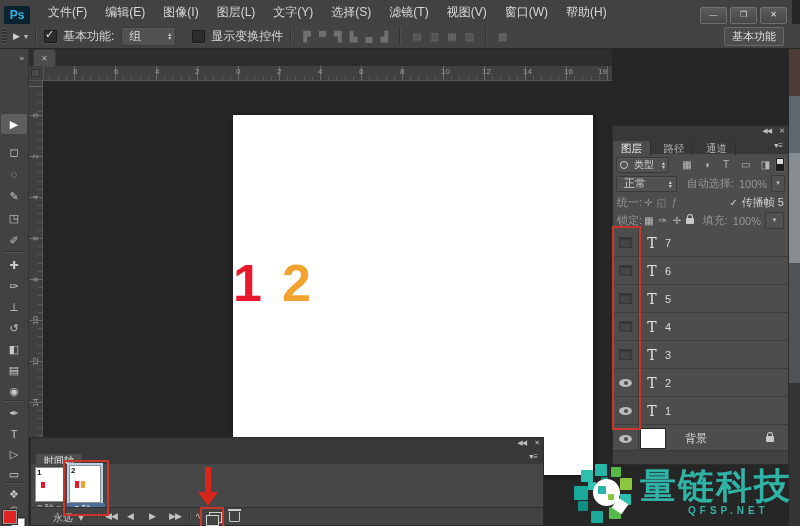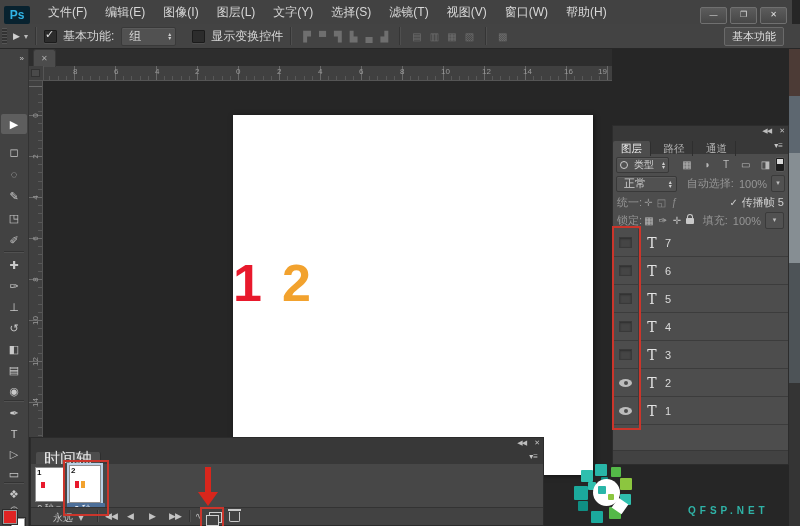--- a/index.html
+++ b/index.html
@@ -354,33 +354,41 @@
         <span class="tglyph">T</span>
         <span class="lname">2</span>
       </div>
       <div class="lrow">
         <span class="eyecell">
             <span class="eye"></span>
           </span>
         <span class="tglyph">T</span>
         <span class="lname">1</span>
       </div>
+      <div class="lrow">
+        <span class="eyecell">
+            <span class="eye"></span>
+          </span>
+        <span class="bgthumb"></span>
+        <span class="lname" style="margin-left:18px">背景</span>
+        <span class="mini-lock" style="margin-left:auto;margin-right:14px"></span>
+      </div>
     </div>
     <div class="pfooter"></div>
   </div>
 
   <div class="timeline">
     <div class="pheader">
       <div class="phicons">
         <span>◀◀</span>
         <span>✕</span>
       </div>
     </div>
     <div class="ptabs" style="height:14px">
-      <span class="ptab active" style="height:13px;line-height:13px;font-size:16px;margin-left:5px">时间轴</span>
+      <span class="ptab active" style="height:13px;line-height:13px;font-size:10px;margin-left:5px">时间轴</span>
       <span class="pmenu" style="top:2px">▾≡</span>
     </div>
     <div class="tl-body">
       <div class="frame" style="left:4px;top:3px;width:28px;height:33px">
         <span class="fbadge">1</span>
         <span style="position:absolute;left:5px;top:14px;width:4px;height:6px;background:#e8192c"></span>
       </div>
       <div class="frame fsel" style="left:38px;top:1px;width:30px;height:36px">
         <span class="fbadge">2</span>
         <span style="position:absolute;left:5px;top:15px;width:4px;height:7px;background:#e8192c"></span>
@@ -426,17 +434,18 @@
     <span class="wm-sq" style="left:35px;top:43px;width:12px;height:12px;background:#54b948"></span>
     <span class="wm-sq" style="left:17px;top:47px;width:12px;height:12px;background:#1ba99c"></span>
     <span class="wm-sq" style="left:4px;top:37px;width:10px;height:10px;background:#0f8f84"></span>
     <span class="wm-sq" style="left:14px;top:18px;width:8px;height:8px;background:#2fbfae"></span>
     <span class="wm-sq" style="left:27px;top:13px;width:7px;height:7px;background:#0f8f84"></span>
     <span class="wm-swoosh"></span>
     <span class="wm-tail"></span>
     <span class="wm-sq" style="left:24px;top:22px;width:8px;height:8px;background:#29b6a8"></span>
     <span class="wm-sq" style="left:34px;top:30px;width:6px;height:6px;background:#8cc63f"></span>
   </div>
+  <div class="wm wm-text">量链科技</div>
   <div class="wm wm-domain">QFSP.NET</div>
 
   <div class="edge"></div>
 
 </div>
 
 </body></html>

